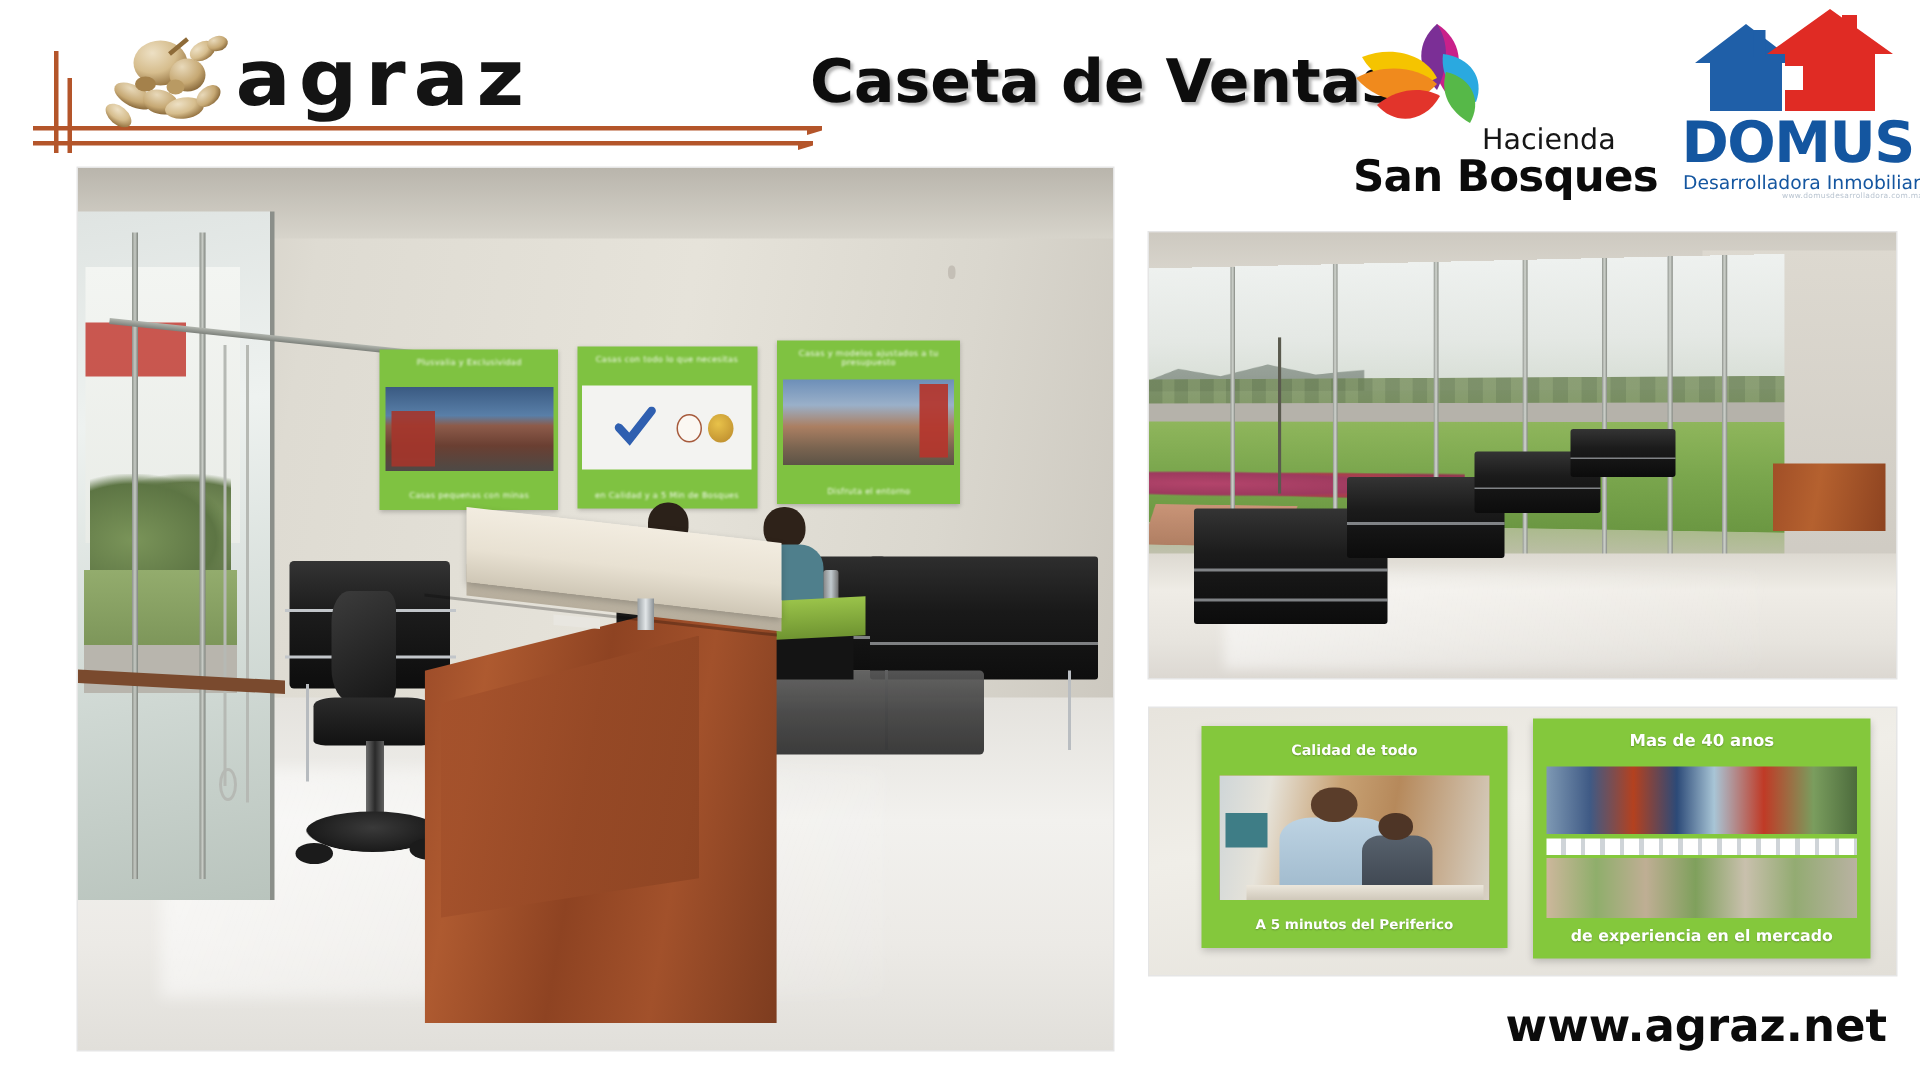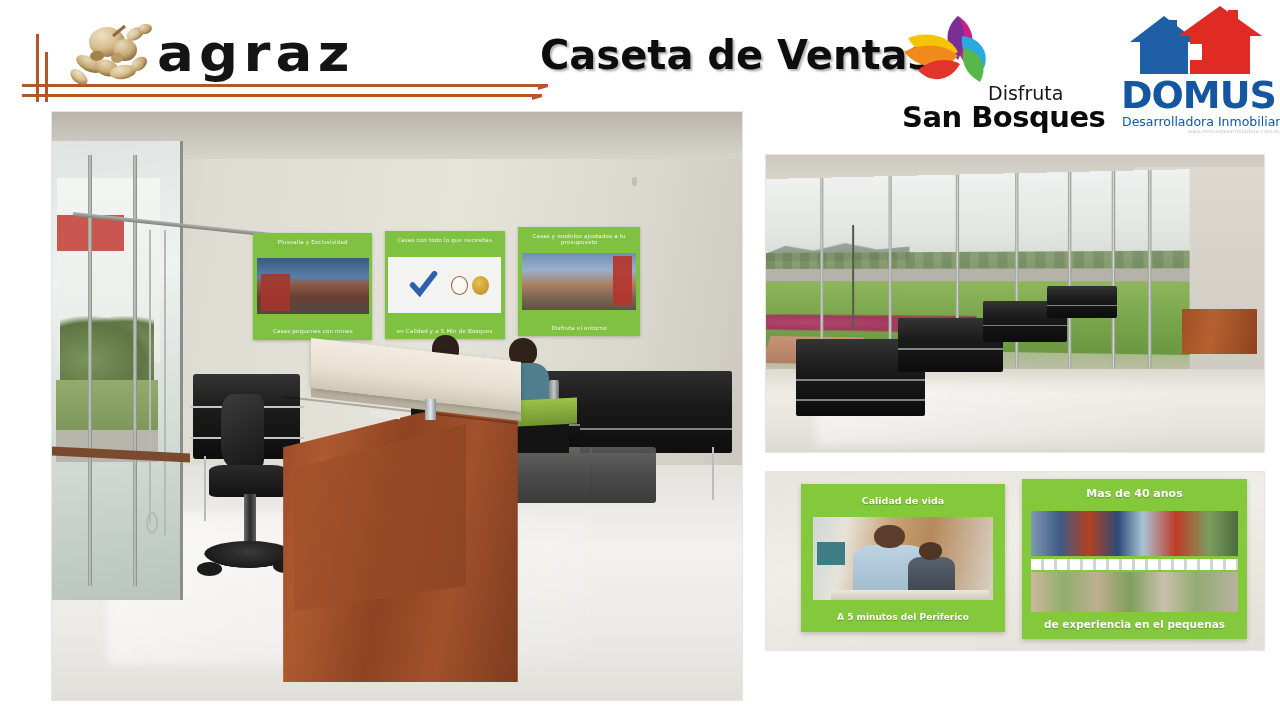--- a/index.html
+++ b/index.html
@@ -597,21 +597,21 @@
         <svg width="120" height="82" viewBox="0 0 120 82" xmlns="http://www.w3.org/2000/svg">
           <path d="M58 4 C74 14 78 34 64 50 C54 36 50 18 58 4 Z" fill="#c9208a"></path>
           <path d="M58 4 C44 16 44 34 58 48 C66 32 66 16 58 4 Z" fill="#7b2f96"></path>
           <path d="M62 24 C80 26 90 40 84 56 C70 52 60 40 62 24 Z" fill="#2aa9e0"></path>
           <path d="M64 36 C82 40 88 56 80 70 C66 62 60 50 64 36 Z" fill="#56b848"></path>
           <path d="M8 26 C28 18 50 24 58 40 C40 50 18 44 8 26 Z" fill="#f5c400"></path>
           <path d="M4 40 C22 30 46 32 58 44 C44 60 20 58 4 40 Z" fill="#f08a1d"></path>
           <path d="M18 58 C32 46 50 46 60 52 C50 70 30 72 18 58 Z" fill="#e2342b"></path>
         </svg>
       </div>
-      <div class="hsm-hacienda">Disfruta</div>
+      <div class="hsm-hacienda">Hacienda</div>
       <div class="hsm-sanmiguel">San Bosques</div>
     </div>
 
     <div class="domus-logo">
       <div class="domus-houses">
         <svg width="152" height="74" viewBox="0 0 152 74" xmlns="http://www.w3.org/2000/svg">
           <path d="M10 38 L44 12 L78 38 L68 38 L68 70 L20 70 L20 38 Z" fill="#1f5fa8"></path>
           <rect x="49" y="16" width="8" height="18" fill="#1f5fa8"></rect>
           <path d="M58 32 L100 2 L142 32 L130 32 L130 70 L70 70 L70 32 Z" fill="#e02b24"></path>
           <rect x="108" y="6" width="10" height="20" fill="#e02b24"></rect>
@@ -758,37 +758,38 @@
     <div class="tr-sofa" style="left:56.5%;top:44%;width:14%;height:11%;">
       <div class="band" style="top:58%;"></div>
     </div>
     <div class="tr-cabinet"></div>
   </div>
 
   <div class="photo photo-br">
     <div class="br-wall"></div>
 
     <div class="ad-poster ad-left">
-      <div class="ad-title">Calidad de vida</div>
+      <div class="ad-title">Calidad de todo</div>
       <div class="ad-photo">
         <div class="kitchen-bg"></div>
         <div class="kitchen-teal"></div>
         <div class="man-body"></div>
         <div class="man-head"></div>
         <div class="boy-body"></div>
         <div class="boy-head"></div>
         <div class="tabletop"></div>
       </div>
       <div class="ad-foot">A 5 minutos del Periferico</div>
     </div>
 
     <div class="ad-poster ad-right">
       <div class="ad-title">Mas de 40 anos</div>
       <div class="ad-strip strip-1"></div>
       <div class="ad-strip strip-logos"></div>
       <div class="ad-strip strip-2"></div>
-      <div class="ad-foot">de experiencia en el pequenas</div>
+      <div class="ad-foot">de experiencia en el mercado</div>
     </div>
   </div>
 
+  <div class="footer-url">www.agraz.net</div>
 
 </div>
 </div>
 
 </body></html>

